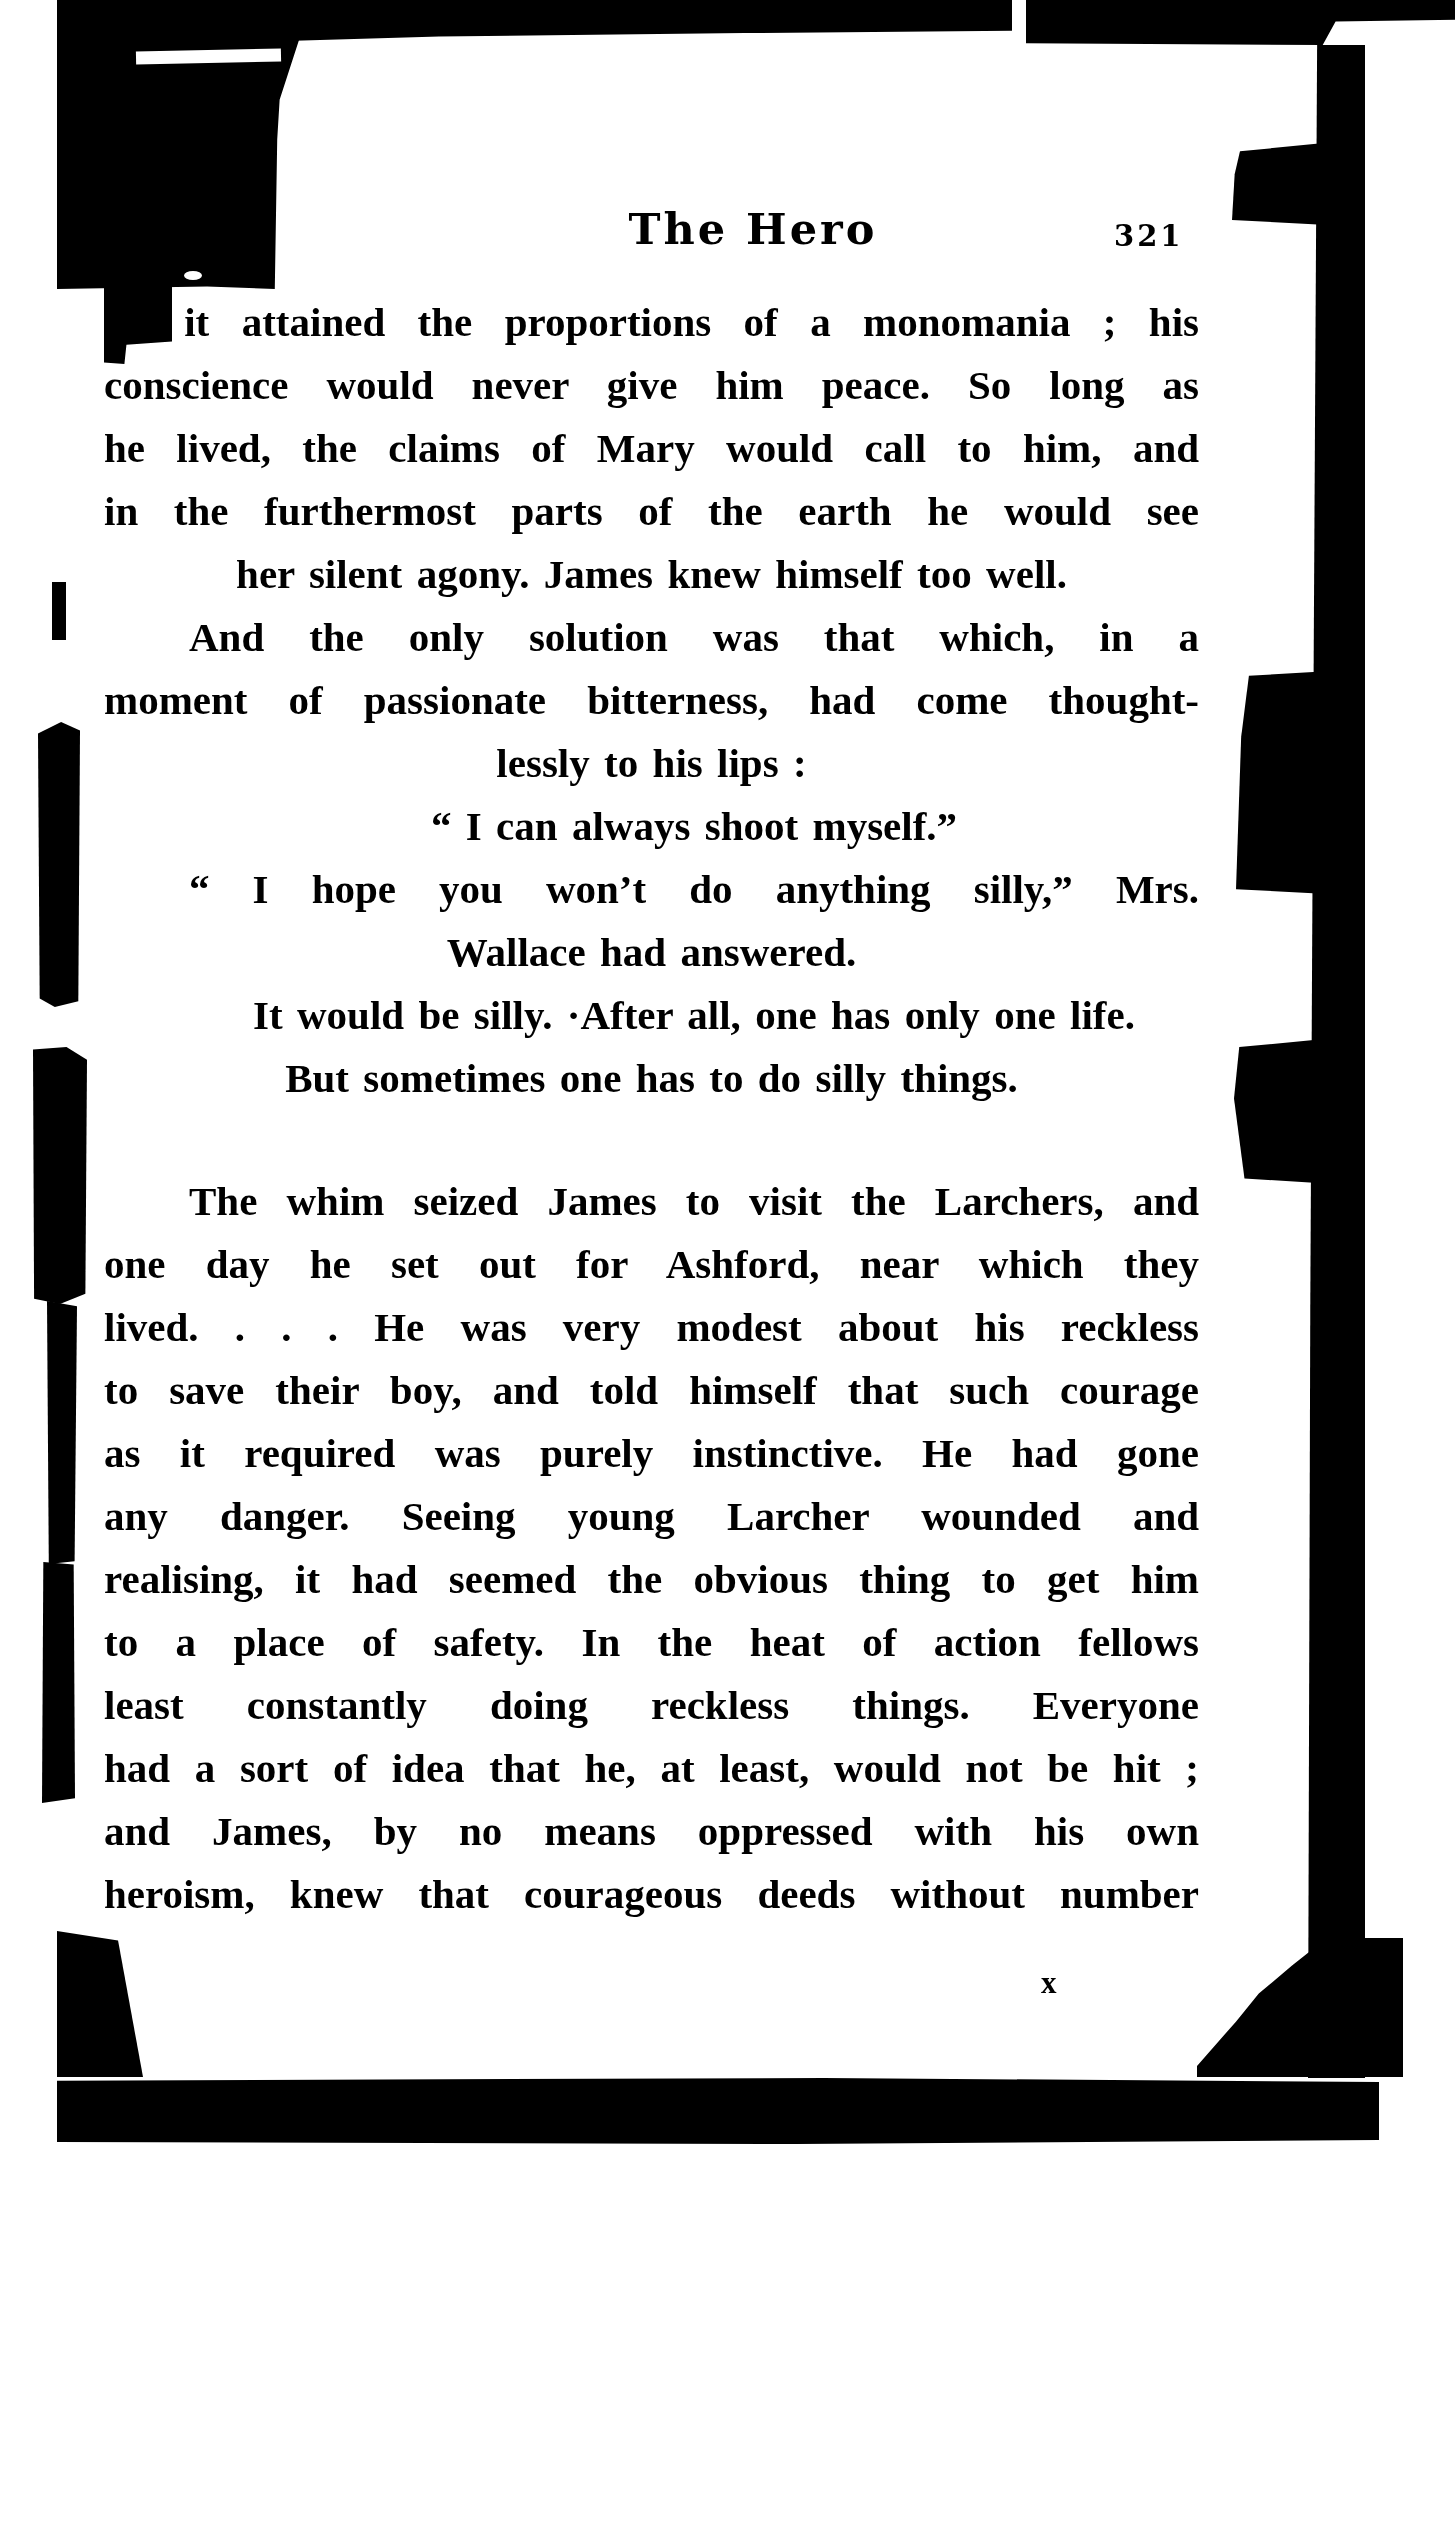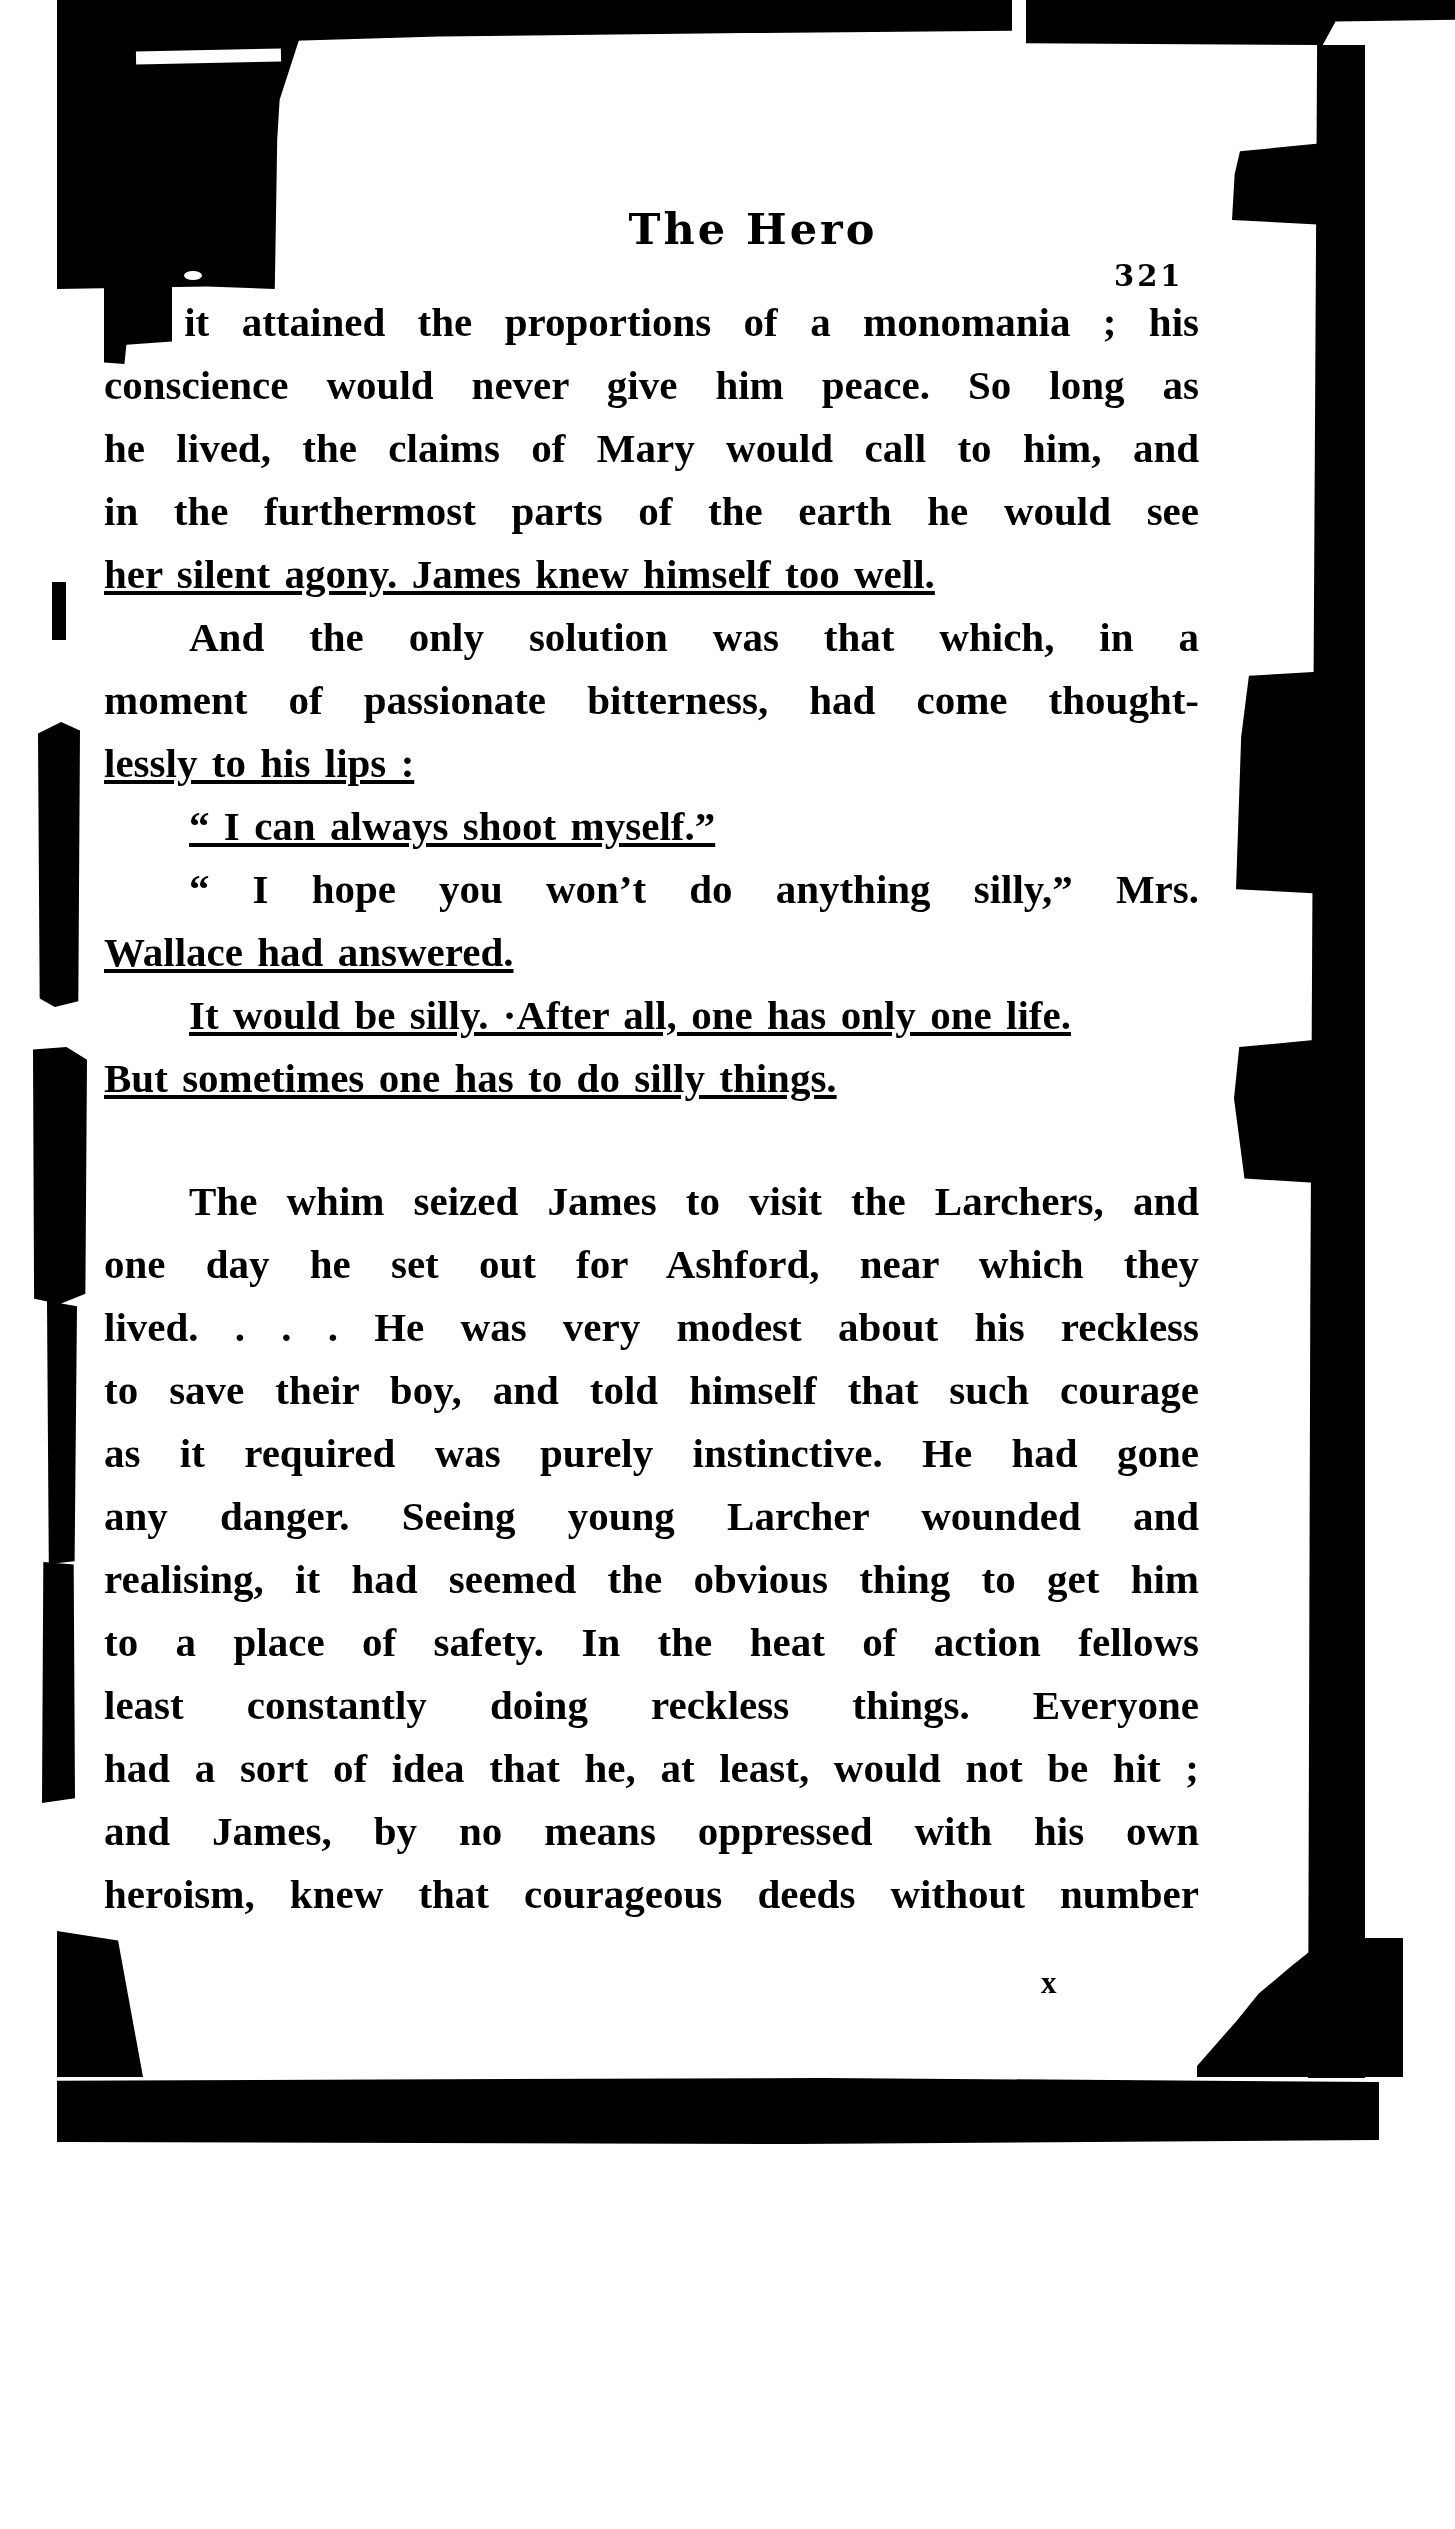--- a/index.html
+++ b/index.html
@@ -23,32 +23,31 @@
     font-size:43px;
     letter-spacing:3px;
     transform:translateX(25px);
   }
   .page-number{
     position:absolute;top:219px;left:1114px;
     font-family:"DejaVu Serif", serif;
     font-weight:bold;
     font-size:29px;
     letter-spacing:3px;
-    margin-top:40px;
   }
   .text-block{
     position:absolute;top:291px;left:104px;width:1095px;
     font-size:41px;
     font-weight:bold;
     line-height:63px;
     word-spacing:0.10em;
   }
   .line{height:63px;overflow:visible;}
   .line.justify{text-align:justify;text-align-last:justify;}
-  .line.left{text-align:left;white-space:nowrap;text-decoration:underline;}
+  .line.left{text-align:center;white-space:nowrap;}
   .line.indent{text-indent:85px;}
   .line.gap{margin-top:60px;}
   .signature-mark{
     position:absolute;top:1965px;left:1041px;
     font-size:31px;font-weight:bold;
   }
   
   .artifact{position:absolute;background:var(--ink);}
   .a-top-band-left{left:57px;top:0;width:955px;height:57px;
     clip-path:polygon(0 0,100% 0,100% 54%,72% 58%,40% 64%,24% 72%,14% 88%,6% 100%,0 100%);}

